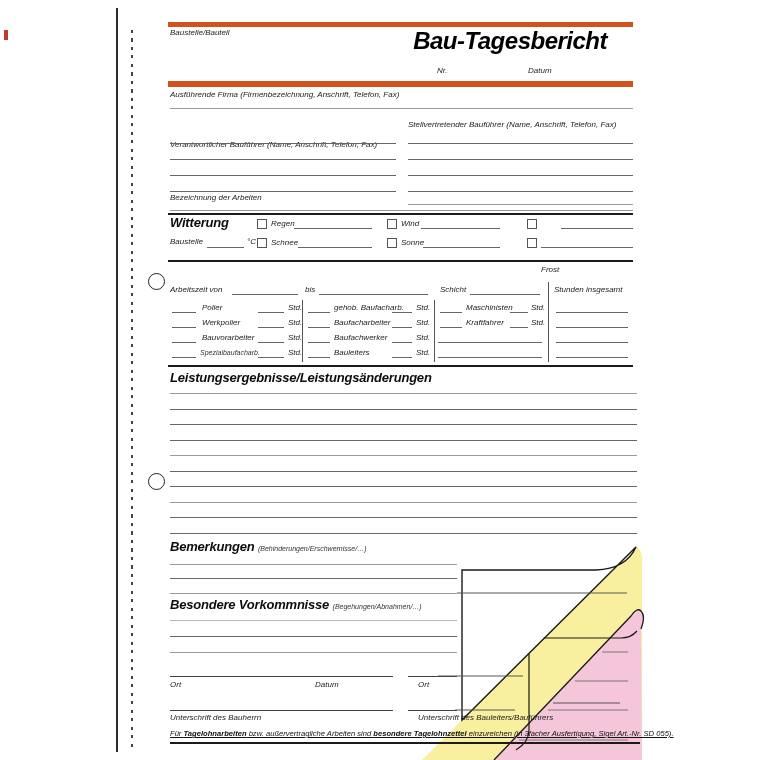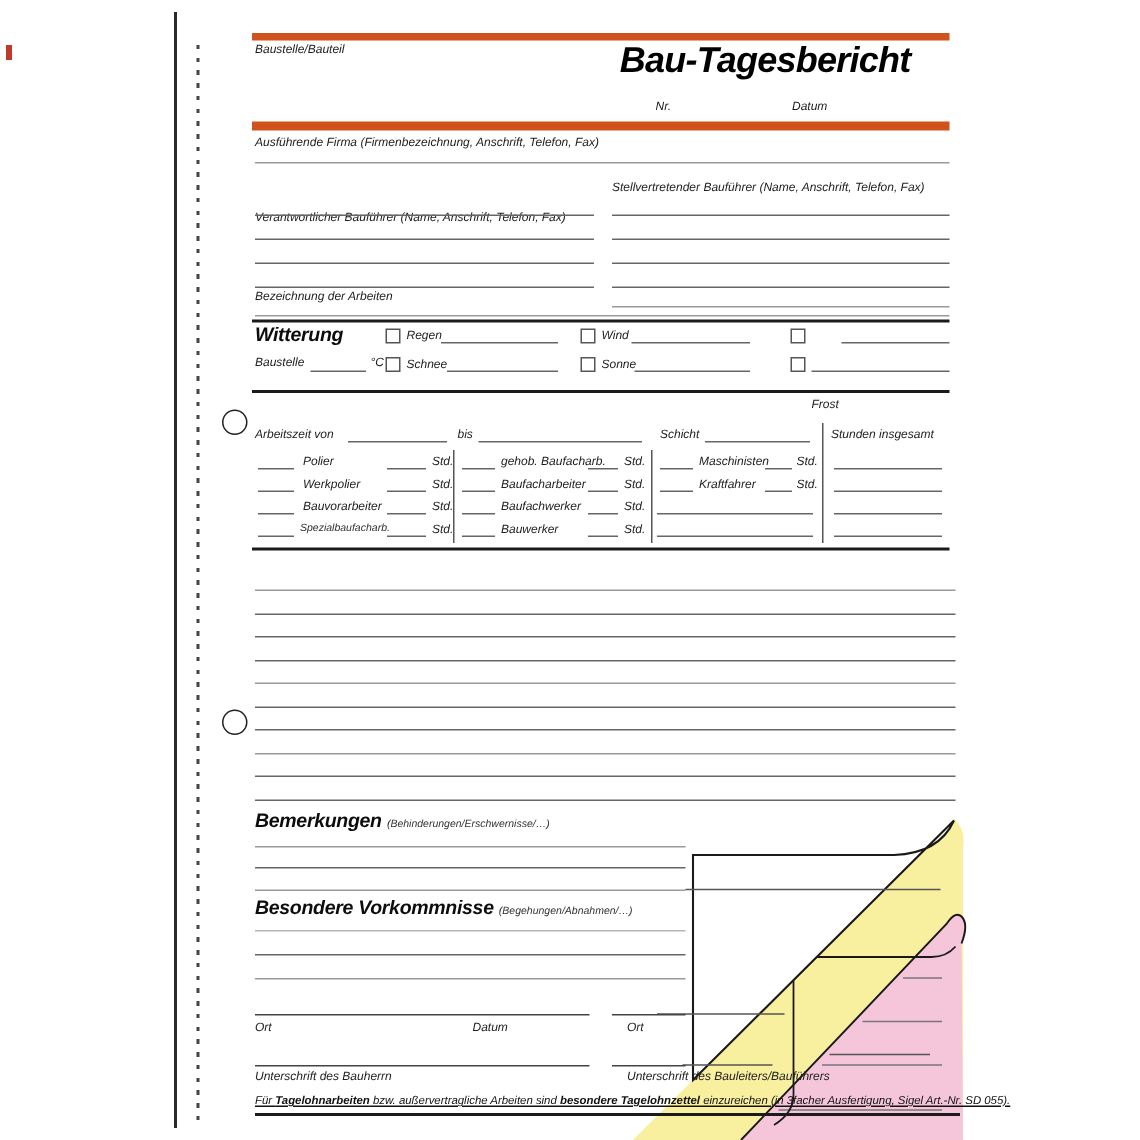--- a/index.html
+++ b/index.html
@@ -120,41 +120,42 @@
   <div class="lbl" style="left:416px;top:304px;">Std.</div>
   <div class="ln" style="left:308px;top:327px;width:22px;"></div>
   <div class="lbl" style="left:334px;top:319px;">Baufacharbeiter</div>
   <div class="ln" style="left:392px;top:327px;width:20px;"></div>
   <div class="lbl" style="left:416px;top:319px;">Std.</div>
   <div class="ln" style="left:308px;top:342px;width:22px;"></div>
   <div class="lbl" style="left:334px;top:334px;">Baufachwerker</div>
   <div class="ln" style="left:392px;top:342px;width:20px;"></div>
   <div class="lbl" style="left:416px;top:334px;">Std.</div>
   <div class="ln" style="left:308px;top:357px;width:22px;"></div>
-  <div class="lbl" style="left:334px;top:349px;">Bauwerker</div>
+  <div class="lbl" style="left:334px;top:349px;">Bauleiters</div>
   <div class="ln" style="left:392px;top:357px;width:20px;"></div>
   <div class="lbl" style="left:416px;top:349px;">Std.</div>
 
   <div class="ln" style="left:440px;top:312px;width:22px;"></div>
   <div class="lbl" style="left:466px;top:304px;">Maschinisten</div>
   <div class="ln" style="left:510px;top:312px;width:18px;"></div>
   <div class="lbl" style="left:531px;top:304px;">Std.</div>
   <div class="ln" style="left:440px;top:327px;width:22px;"></div>
   <div class="lbl" style="left:466px;top:319px;">Kraftfahrer</div>
   <div class="ln" style="left:510px;top:327px;width:18px;"></div>
   <div class="lbl" style="left:531px;top:319px;">Std.</div>
   <div class="ln" style="left:438px;top:342px;width:104px;"></div>
   <div class="ln" style="left:438px;top:357px;width:104px;"></div>
 
   <div class="ln" style="left:556px;top:312px;width:72px;"></div>
   <div class="ln" style="left:556px;top:327px;width:72px;"></div>
   <div class="ln" style="left:556px;top:342px;width:72px;"></div>
   <div class="ln" style="left:556px;top:357px;width:72px;"></div>
   <div class="ln lnd" style="left:168px;top:365px;width:465px;"></div>
 
+  <div class="hd" style="left:170px;top:371px;">Leistungsergebnisse/Leistungsänderungen</div>
   <div class="ln lng" style="left:170px;top:393px;width:467px;"></div>
   <div class="ln" style="left:170px;top:409px;width:467px;"></div>
   <div class="ln" style="left:170px;top:424px;width:467px;"></div>
   <div class="ln" style="left:170px;top:440px;width:467px;"></div>
   <div class="ln lng" style="left:170px;top:455px;width:467px;"></div>
   <div class="ln" style="left:170px;top:471px;width:467px;"></div>
   <div class="ln" style="left:170px;top:486px;width:467px;"></div>
   <div class="ln lng" style="left:170px;top:502px;width:467px;"></div>
   <div class="ln" style="left:170px;top:517px;width:467px;"></div>
   <div class="ln" style="left:170px;top:533px;width:467px;"></div>

